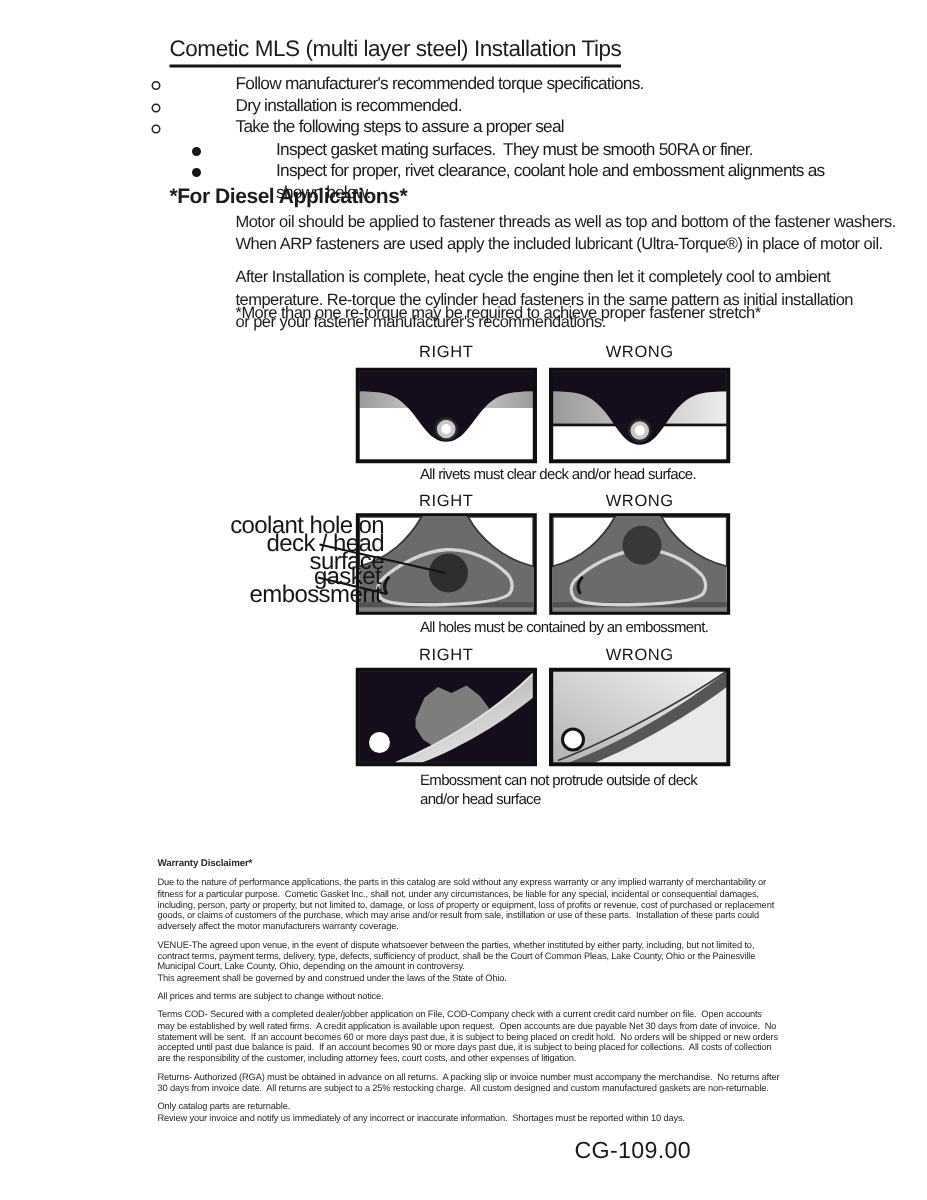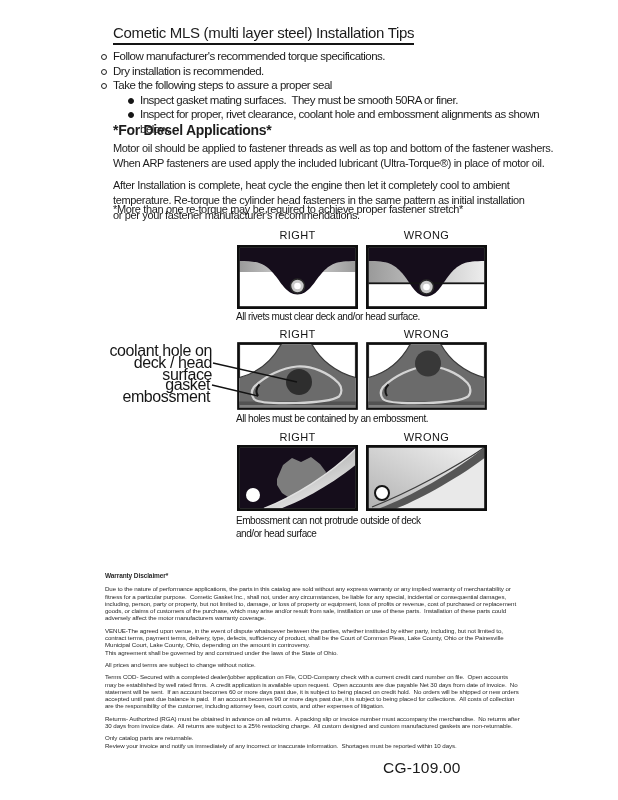--- a/index.html
+++ b/index.html
@@ -1,19 +1,19 @@
 <!DOCTYPE html>
 <html><head>
 <meta charset="utf-8">
 <style>
   html,body{margin:0;padding:0;background:#ffffff;}
   #page{position:relative;width:618px;height:800px;background:#ffffff;overflow:hidden;
         font-family:"Liberation Sans", sans-serif;color:#1c1c1c;}
   .abs{position:absolute;}
-  .pre{white-space:pre-wrap;}
+  .pre{white-space:pre-wrap;margin-left:44px;}
 
   
   #doc-title{left:113px;top:24px;font-size:15px;font-weight:normal;letter-spacing:-0.3px;
              border-bottom:2px solid #141414;padding-bottom:2px;display:inline-block;}
 
   
   #tips{left:101px;top:49px;width:470px;font-size:11.5px;letter-spacing:-0.5px;}
   .tip-row{display:flex;align-items:flex-start;line-height:14.6px;}
   .tip-row.sub{margin-left:27px;}
   .marker{flex:0 0 auto;width:4px;height:4px;border-radius:50%;margin:5px 6px 0 0;}

